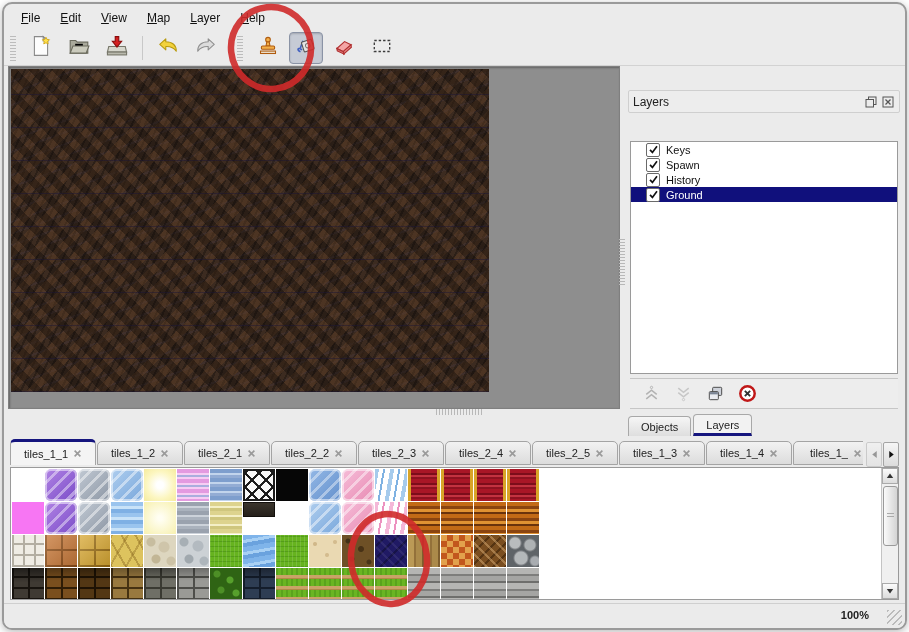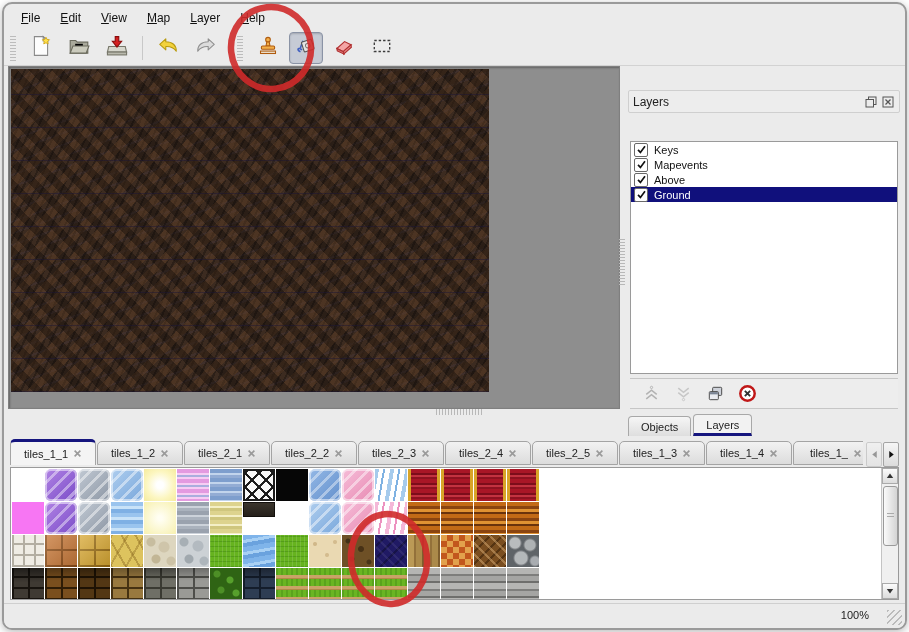--- a/index.html
+++ b/index.html
@@ -49,21 +49,21 @@
   .layers-title{position:absolute;left:0;top:0;right:0;height:21px;border:1px solid #cfcfcf;
     border-radius:2px;padding:0 4px;background:#ededed;}
   .opacity-row{position:absolute;left:2px;top:27px;right:2px;height:20px;display:flex;align-items:center;font-size:11px;color:#222;}
   .op-track{position:relative;flex:1;height:7px;margin-left:8px;border-radius:3px;
     background:linear-gradient(180deg,#2a2a9a,#00006e);box-shadow:0 1px 0 rgba(255,255,255,.7);}
   .op-handle{position:absolute;right:-2px;top:-5px;width:26px;height:16px;border:1px solid #8f8f8f;border-radius:3px;
     background:linear-gradient(180deg,#fafafa,#d7d7d7);}
   .op-handle::after{content:"";position:absolute;inset:3px 4px;
     background:repeating-linear-gradient(90deg,#b0b0b0 0 1px,transparent 1px 3px);}
   .layer-list{position:absolute;left:2px;top:51px;right:2px;height:231px;background:#fff;border:1px solid #9a9a9a;overflow:hidden;}
-  .layer-row{display:flex;align-items:center;height:15px;padding-left:3px;font-size:11px;color:#111;}
+  .layer-row{display:flex;align-items:center;height:15px;padding-left:15px;font-size:11px;color:#111;}
   .layer-row.sel{background:#10107c;color:#fff;}
   .cbx{width:12px;height:12px;background:#fff;border:1px solid #6a6a6a;border-radius:2px;margin-right:6px;
     display:flex;align-items:center;justify-content:center;flex:none;}
   .cbx svg{width:11px;height:11px;}
   .layer-toolbar{position:absolute;left:2px;top:288px;right:2px;height:29px;border-top:1px solid #c6c6c6;
     border-bottom:1px solid #c6c6c6;display:flex;align-items:center;gap:10px;padding-left:10px;background:#ededed;}
   .lt-btn{width:22px;height:22px;display:flex;align-items:center;justify-content:center;}
   .lt-btn svg{width:19px;height:19px;}
   .dock-tabs{position:absolute;left:0px;top:321px;height:25px;display:flex;align-items:flex-end;}
   .dtab{font-size:11px;color:#222;padding:4px 12px 3px;border:1px solid #a8a8a8;border-bottom:none;
@@ -142,21 +142,21 @@
   .vscroll{position:absolute;right:0;top:0;bottom:0;width:16px;background:#f0f0f0;border-left:1px solid #c4c4c4;}
   .sc-btn{position:absolute;left:0;width:16px;height:16px;background:linear-gradient(180deg,#fbfbfb,#dcdcdc);
     border:1px solid #aaa;box-sizing:border-box;display:flex;align-items:center;justify-content:center;}
   .sc-btn svg{width:8px;height:8px;}
   .sc-thumb{position:absolute;left:1px;width:13px;top:18px;height:58px;border:1px solid #9a9a9a;border-radius:3px;
     background:linear-gradient(90deg,#fafafa,#d4d4d4);}
   .sc-thumb::after{content:"";position:absolute;left:3px;right:3px;top:24px;height:6px;
     background:repeating-linear-gradient(0deg,#aaa 0 1px,transparent 1px 3px);}
 
   
-  .statusbar{position:absolute;left:0;right:0;bottom:0;height:24px;border-top:1px solid #cfcfcf;background:#ebebeb;}
+  .statusbar{position:absolute;left:0;right:0;bottom:0;height:24px;border-top:1px solid #cfcfcf;background:#ebebeb;font-weight:bold;}
   .zoom-label{position:absolute;right:36px;top:5px;font-size:11px;color:#222;}
   .grip{position:absolute;right:3px;bottom:3px;width:15px;height:15px;
     background:repeating-linear-gradient(135deg,#bbb 0 1.5px,transparent 1.5px 4.5px);}
 
   
   .anno{position:absolute;left:0;top:0;width:909px;height:632px;pointer-events:none;z-index:60;}
 </style>
 </head>
 <body>
 
@@ -274,29 +274,29 @@
             </svg>
           </span>
           <span>Keys</span>
         </div>
         <div class="layer-row">
           <span class="cbx">
             <svg viewBox="0 0 12 12">
               <path d="M2.2 6.4l2.6 2.8L9.8 2.4" fill="none" stroke="#111" stroke-width="1.8"></path>
             </svg>
           </span>
-          <span>Mapevents</span>
+          <span>Spawn</span>
         </div>
         <div class="layer-row">
           <span class="cbx">
             <svg viewBox="0 0 12 12">
               <path d="M2.2 6.4l2.6 2.8L9.8 2.4" fill="none" stroke="#111" stroke-width="1.8"></path>
             </svg>
           </span>
-          <span>Above</span>
+          <span>History</span>
         </div>
         <div class="layer-row sel">
           <span class="cbx">
             <svg viewBox="0 0 12 12">
               <path d="M2.2 6.4l2.6 2.8L9.8 2.4" fill="none" stroke="#111" stroke-width="1.8"></path>
             </svg>
           </span>
           <span>Ground</span>
         </div>
       </div>

